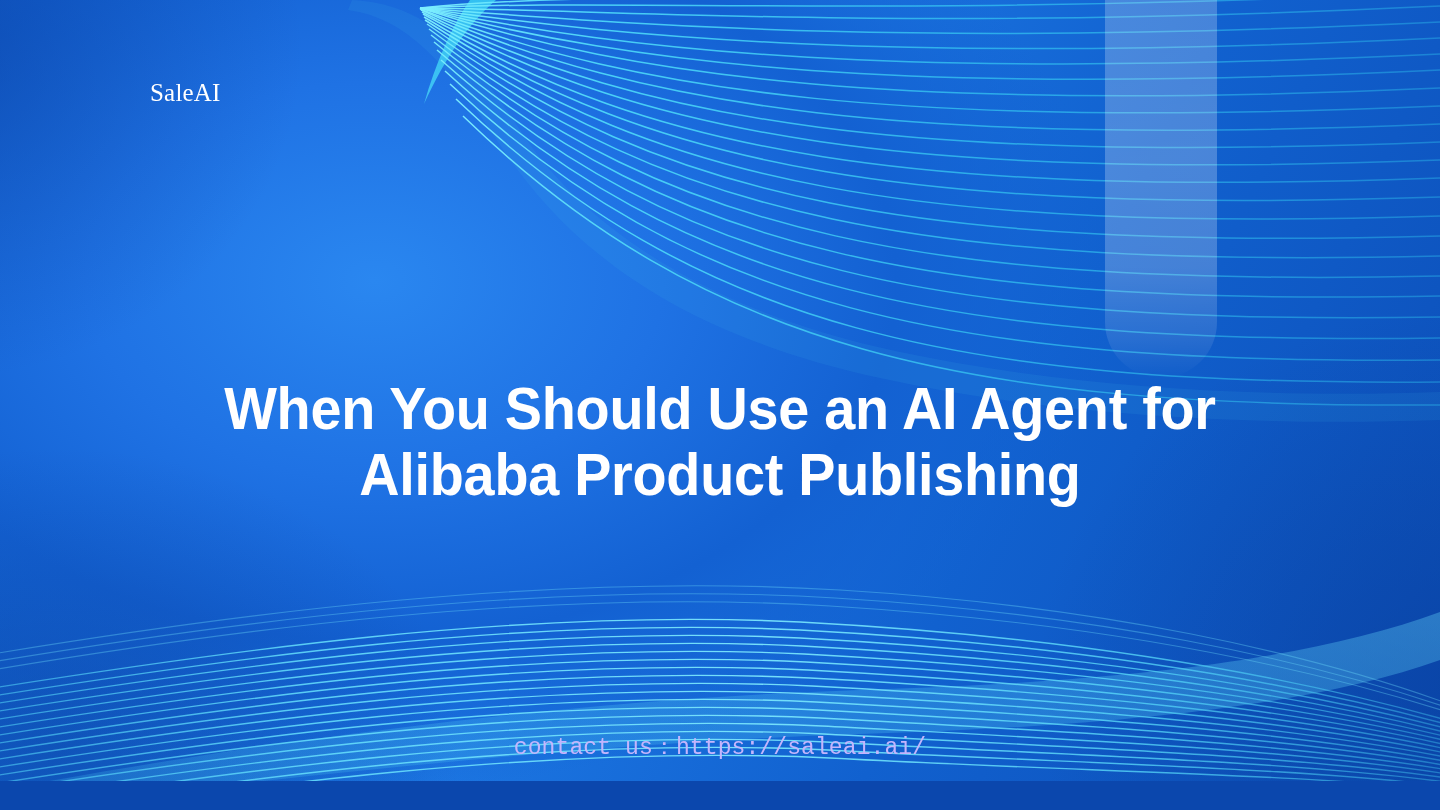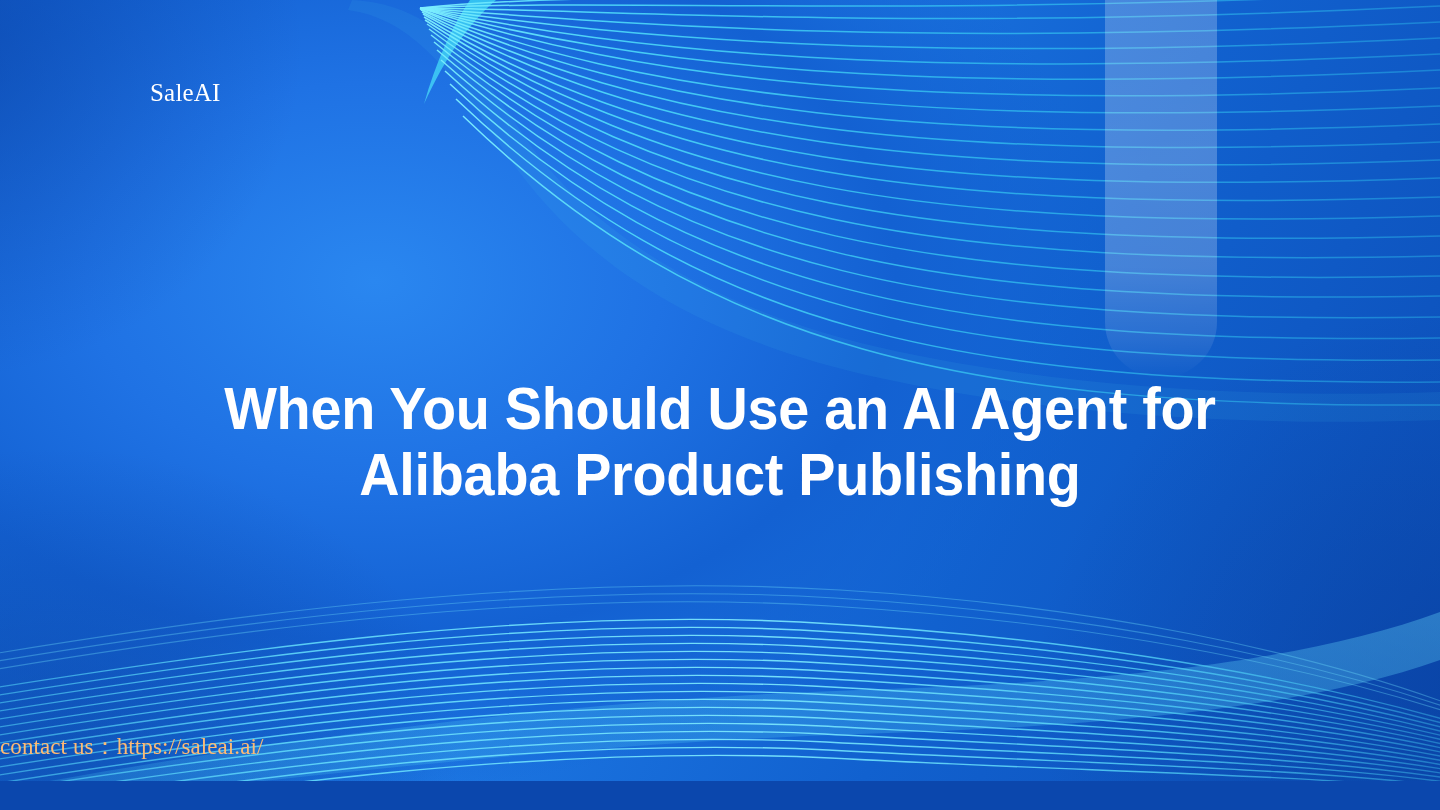--- a/index.html
+++ b/index.html
@@ -95,22 +95,23 @@
     display: block;
     white-space: nowrap;
   }
 
   
   .contact {
     position: absolute;
     left: 0;
     right: 0;
     top: 731px;
-    color: #fdba74;
-    font-family: Liberation Serif, serif;
+    text-align: center;
+    color: #c4b5fd;
+    font-family: Liberation Mono, monospace;
     font-size: 23px;
     letter-spacing: 0.1px;
     white-space: nowrap;
   }
 </style>
 </head>
 <body>
 
 <div id="slide">
 

